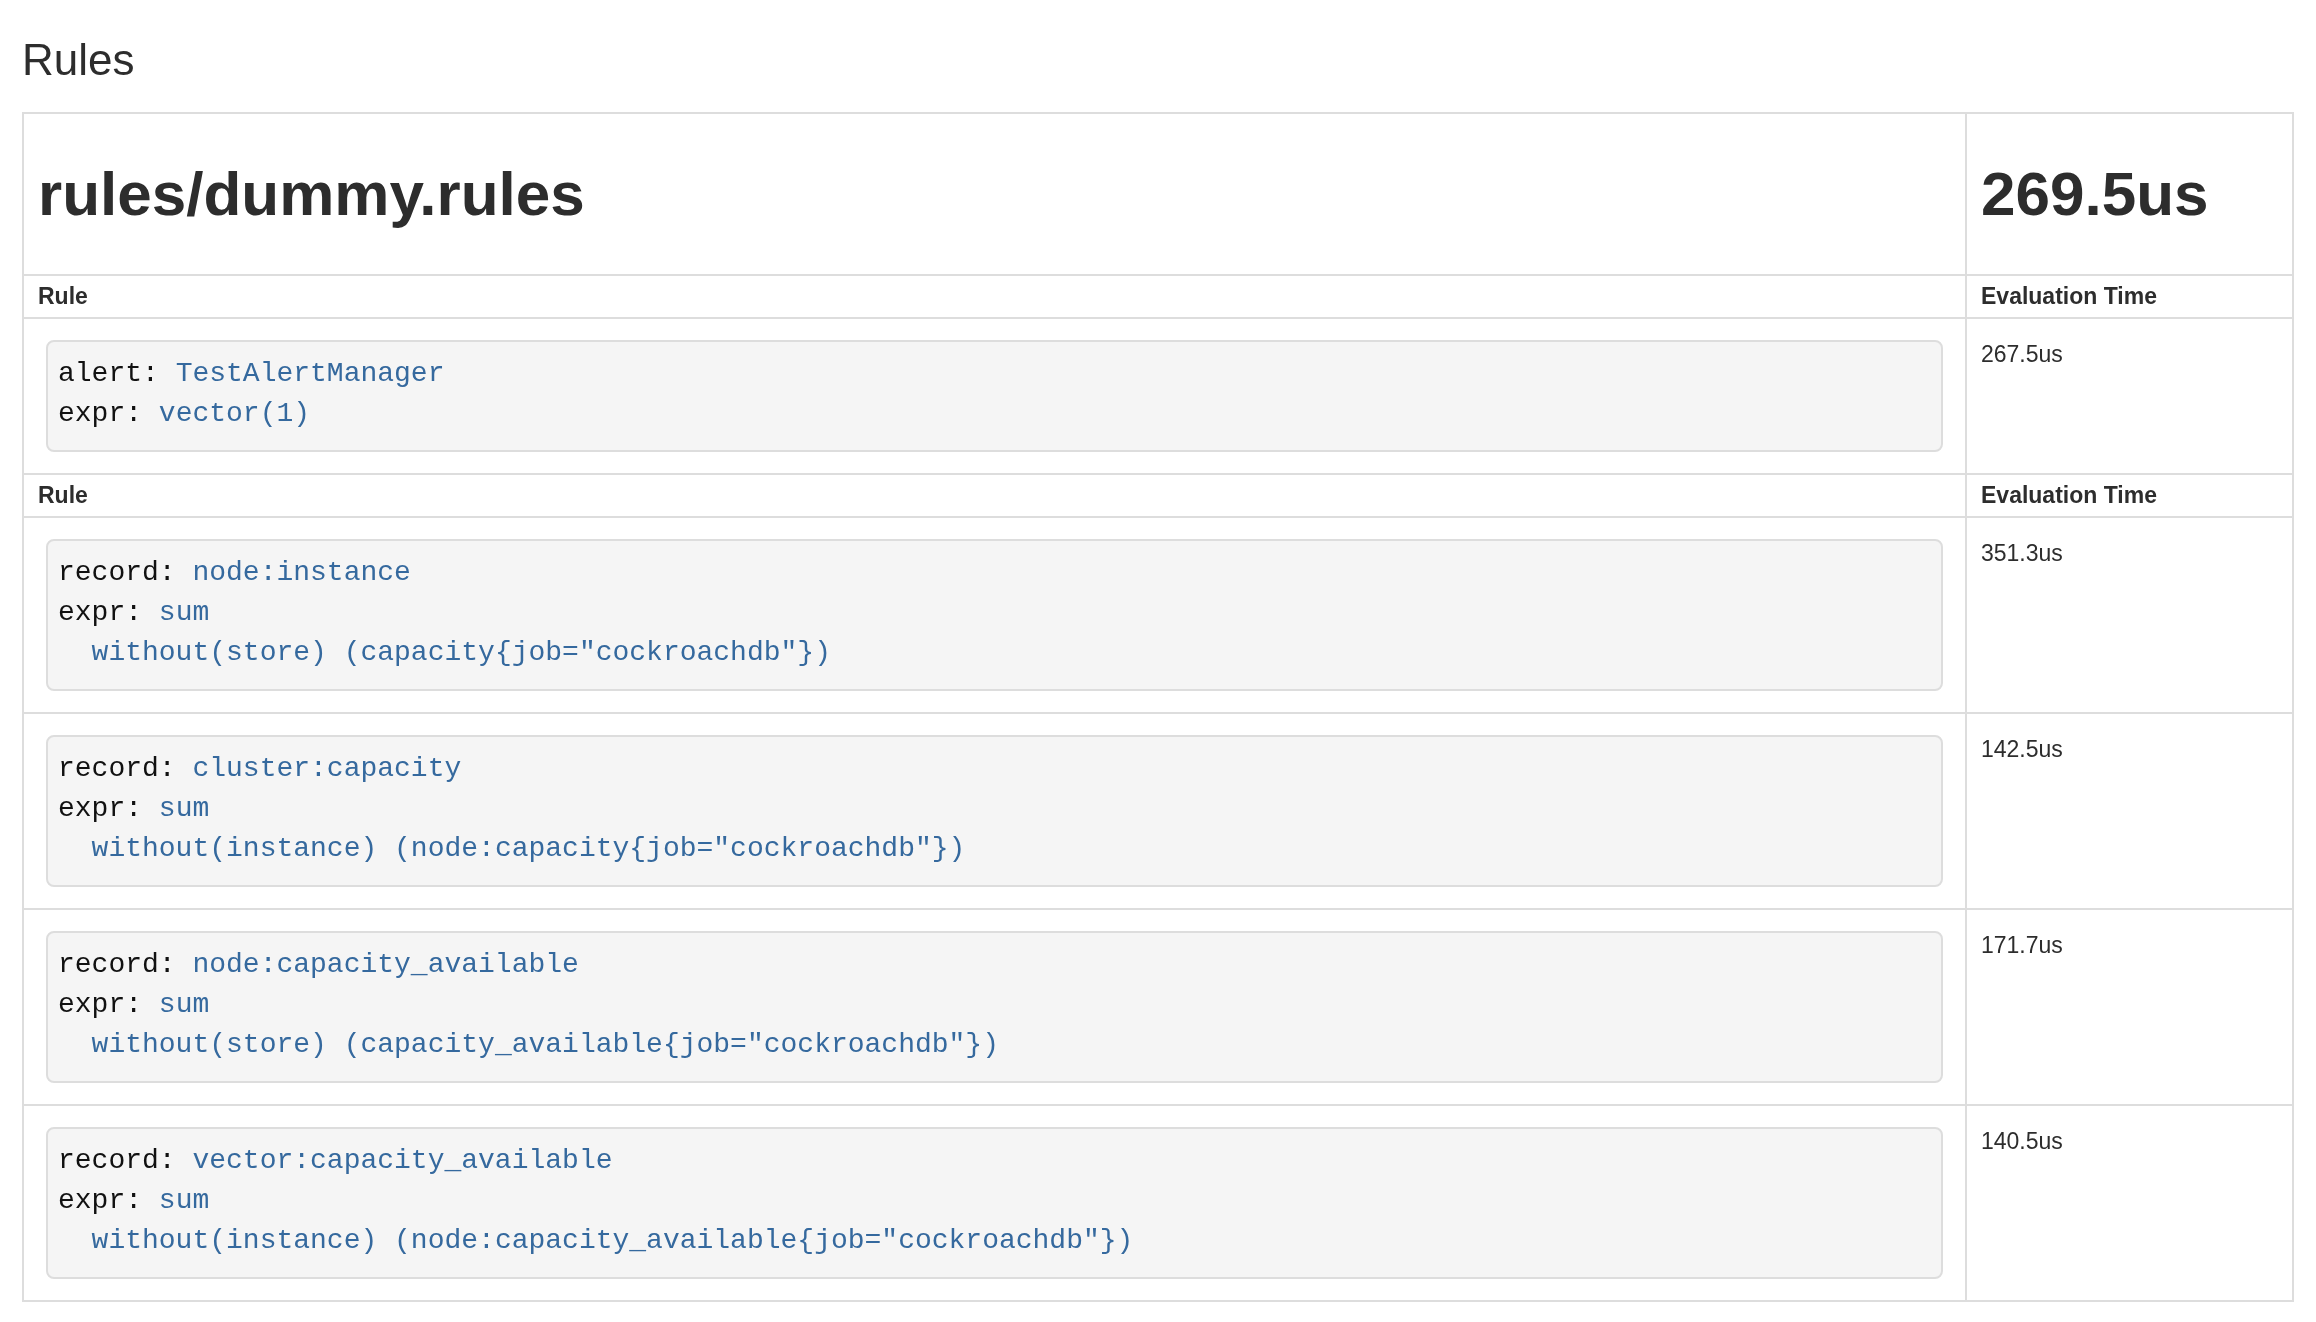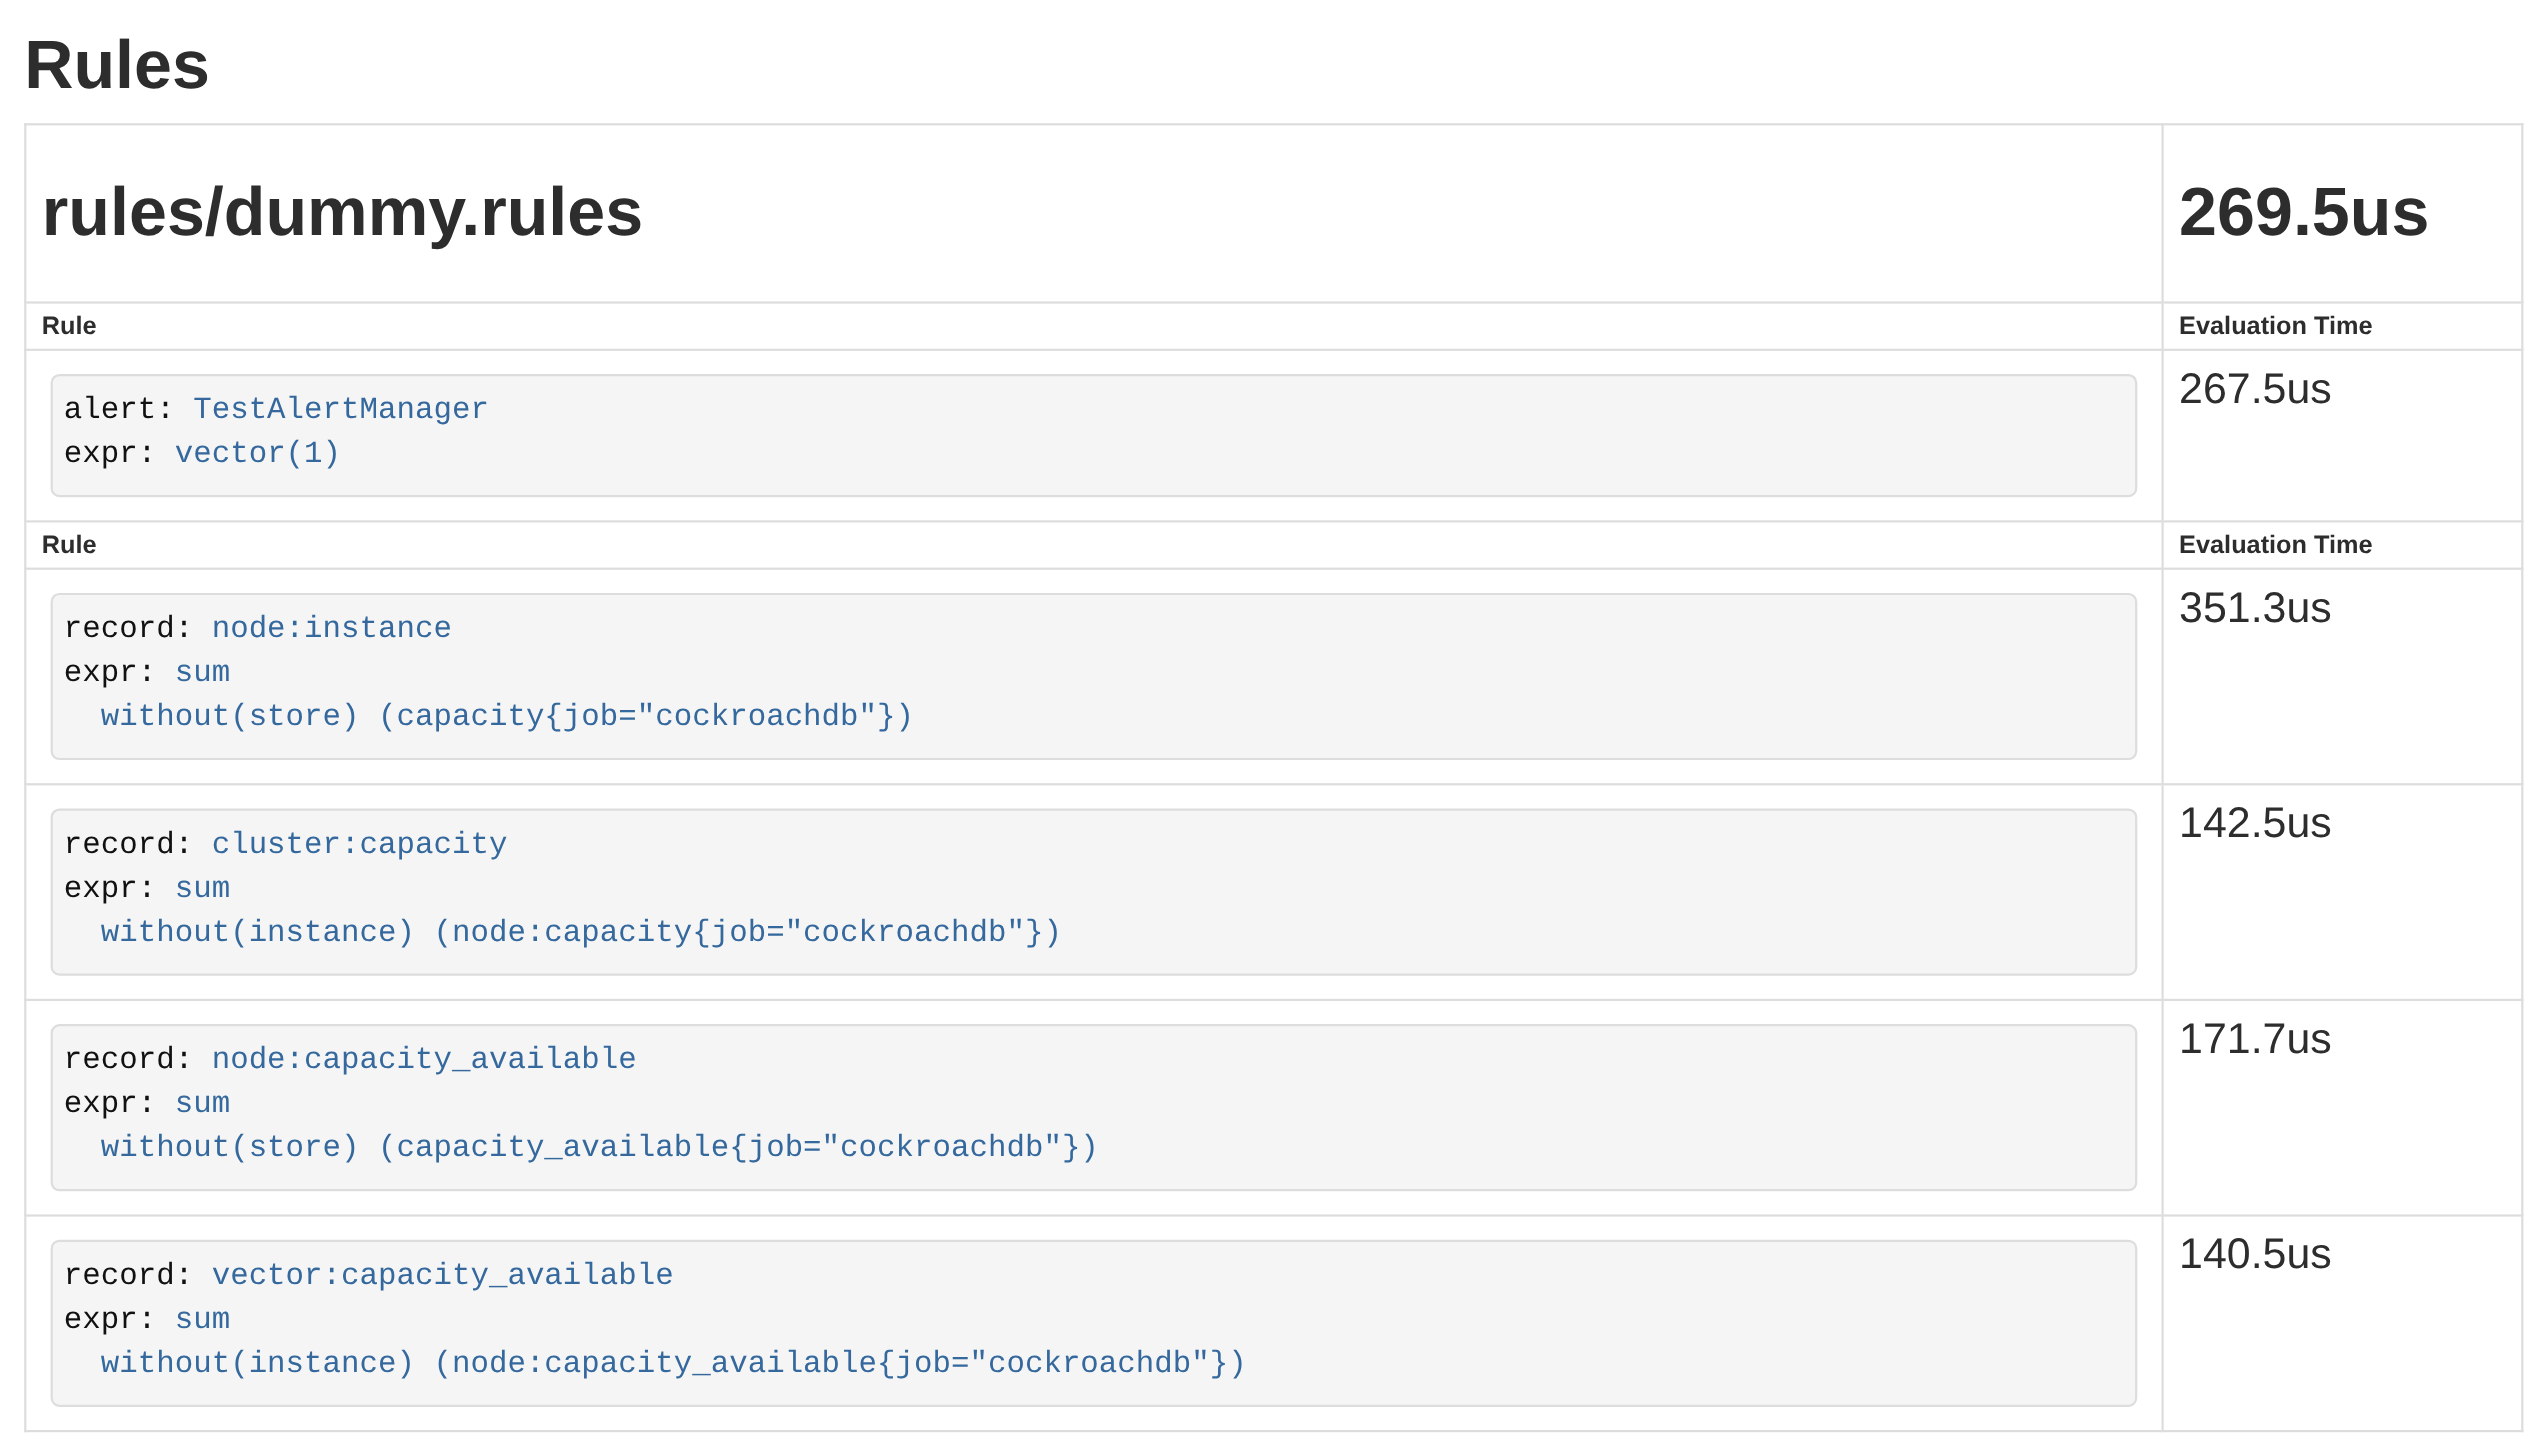--- a/index.html
+++ b/index.html
@@ -10,23 +10,23 @@
   body {
     width: 2316px;
     height: 1322px;
     overflow: hidden;
     box-sizing: border-box;
     padding: 12px 22px 0 22px;
     font-family: "Liberation Sans", sans-serif;
     color: #2d2d2d;
   }
   h1.page-title {
-    font-size: 62px;
+    font-size: 44px;
     line-height: 64px;
-    font-weight: 700;
+    font-weight: 400;
     margin: 16px 0 20px 0;
     color: #2d2d2d;
   }
   table.rules-table {
     border-collapse: collapse;
     table-layout: fixed;
     width: 100%;
   }
   table.rules-table td {
     border: 2px solid #dddddd;
@@ -68,21 +68,21 @@
     white-space: pre;
     overflow: hidden;
   }
   pre.rule-code a.rule-link {
     color: #35699e;
     text-decoration: none;
     cursor: pointer;
   }
   td.eval-cell {
     padding: 16px 14px;
-    font-size: 39px;
+    font-size: 23px;
     line-height: 38px;
     font-weight: 400;
     color: #2d2d2d;
   }
 </style>
 </head>
 <body>
 
 <h1 class="page-title">Rules</h1>
 

